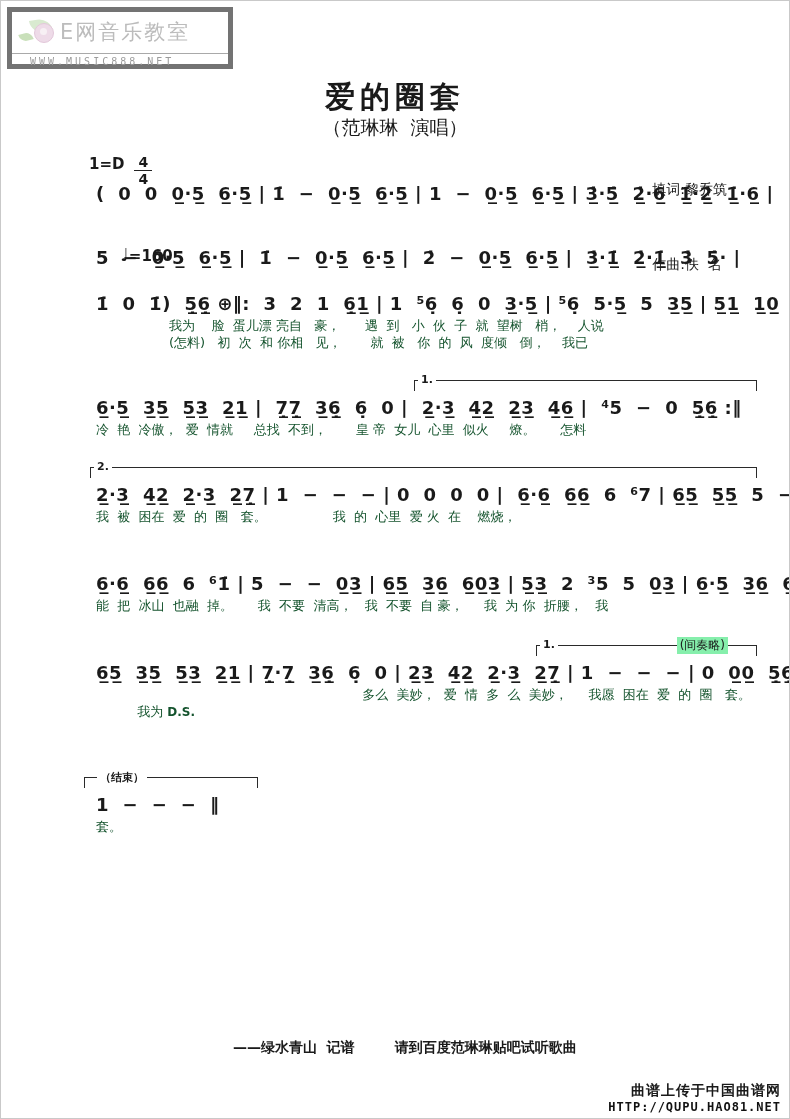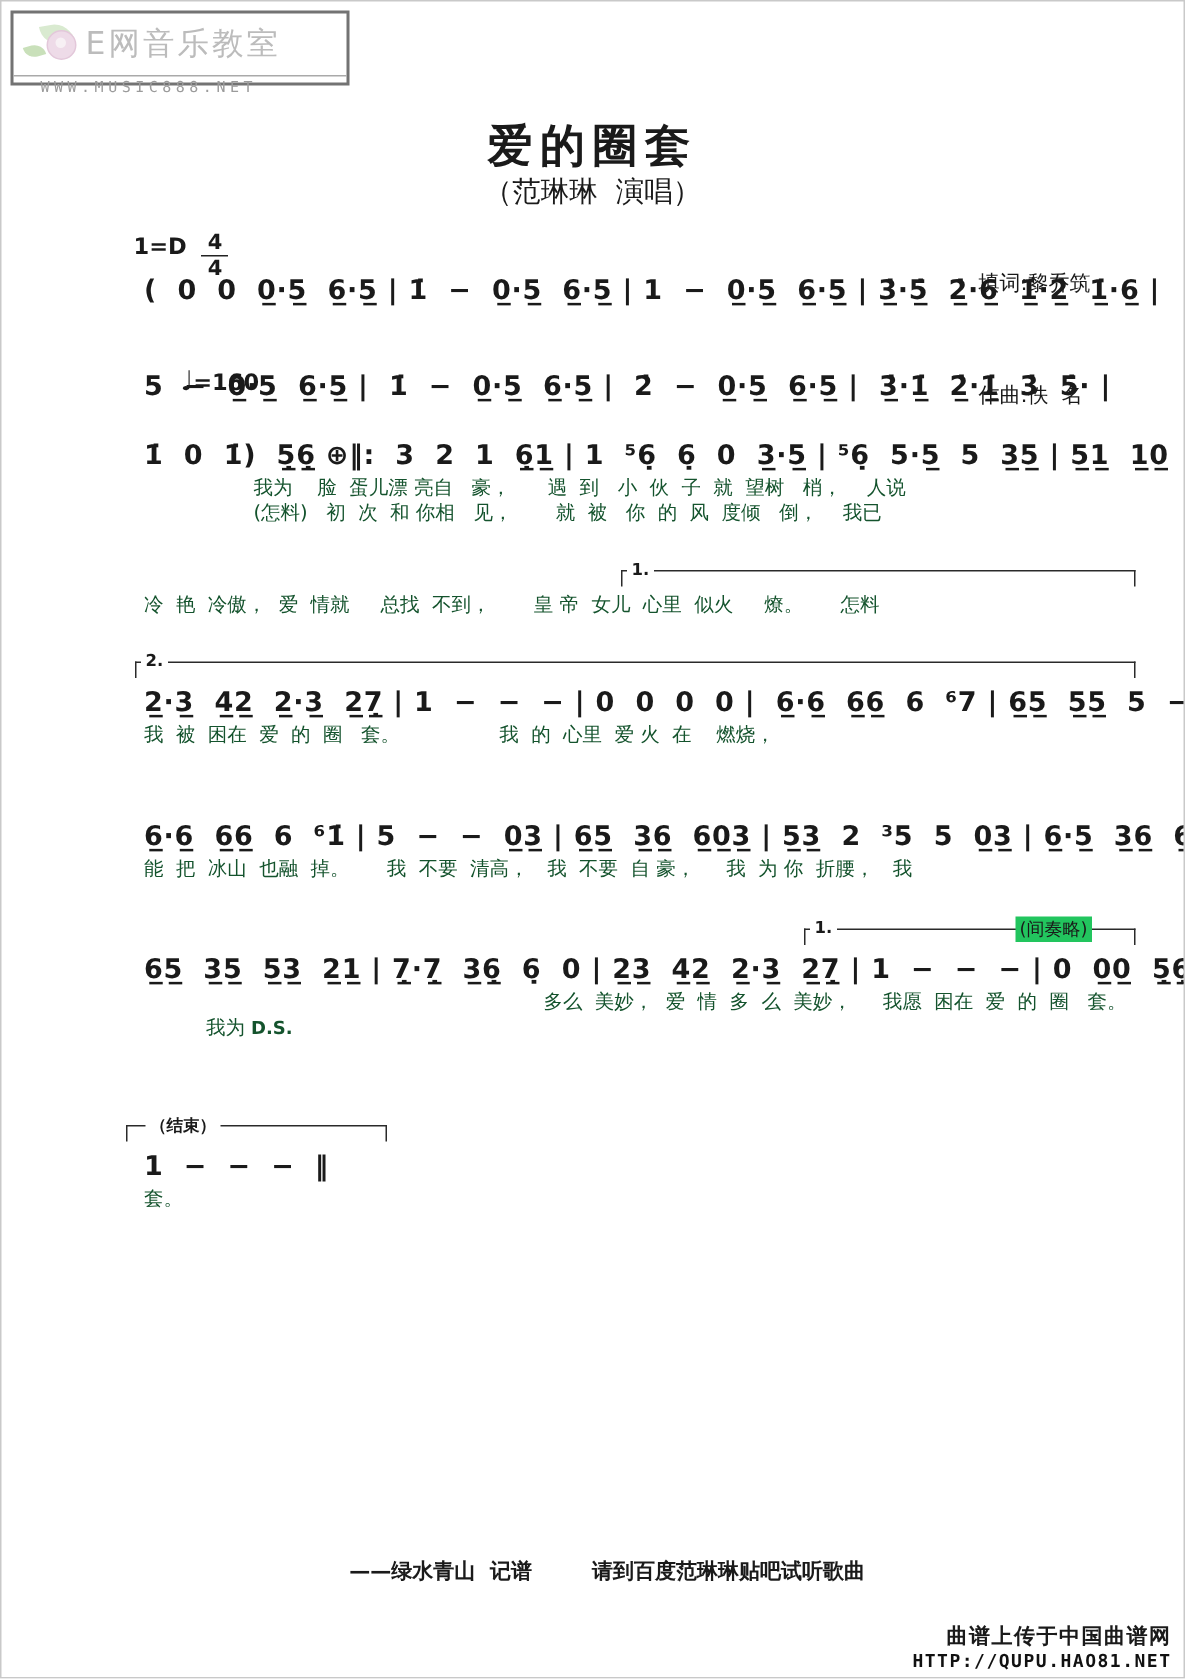--- a/index.html
+++ b/index.html
@@ -1,22 +1,22 @@
 <!DOCTYPE html>
 <html><head>
 <meta charset="utf-8">
 <style>
   html,body{margin:0;padding:0;background:#efefef;}
   .page{position:relative;width:790px;height:1119px;margin:0 auto;background:#ffffff;
         border:1px solid #c9c9c9;box-sizing:border-box;overflow:hidden;
         font-family:"DejaVu Sans",sans-serif;color:#1a1a1a;}
 
   
-  .logo-box{position:absolute;top:6px;left:6px;width:226px;height:50px;
-            border:2px solid #737373;box-sizing:border-box;background:#fff;}
+  .logo-box{position:absolute;top:6px;left:6px;width:226px;height:62px;
+            border:5px solid #737373;box-sizing:border-box;background:#fff;}
   .logo-row{display:flex;align-items:center;height:40px;padding-left:6px;}
   .flower{position:relative;width:38px;height:34px;display:inline-block;}
   .flower .leaf{position:absolute;left:1px;top:18px;width:14px;height:8px;background:#c9e0ba;
                 border-radius:0 10px 0 10px;transform:rotate(-15deg);}
   .flower .leaf2{position:absolute;left:12px;top:4px;width:22px;height:14px;background:#d9ead0;
                  border-radius:0 14px 0 14px;transform:rotate(-10deg);}
   .flower .petal{position:absolute;left:16px;top:8px;width:18px;height:18px;background:#eedbe8;
                  border-radius:50%;border:1px solid #e3c8da;}
   .flower .petal-core{position:absolute;left:22px;top:13px;width:7px;height:7px;background:#f7f0f4;
                  border-radius:50%;}
@@ -51,21 +51,21 @@
   .ds{font-weight:bold;font-size:12px;margin-left:4px;}
 
   .mb1{margin-bottom:38px}.mb2{margin-bottom:20px}.mb3{margin-bottom:44px}
   .mb4{margin-bottom:44px}.mb5{margin-bottom:46px}.mb6{margin-bottom:46px}
   .mb7{margin-bottom:46px}.mb8{margin-bottom:46px}.mb9{margin-bottom:54px}
 
   .volta{position:absolute;top:-15px;height:10px;
          border-top:1px solid #2a2a2a;border-left:1px solid #2a2a2a;border-right:1px solid #2a2a2a;}
   .vlabel{position:absolute;left:3px;top:-8px;font-size:11px;font-weight:bold;
           background:#fff;padding:0 3px;white-space:pre;}
-  .vnote{position:absolute;right:28px;top:-9px;font-size:12px;background:#22c55e;
+  .vnote{position:absolute;right:28px;top:-9px;font-size:12px;background:#86efac;
          padding:0 3px;white-space:pre;}
   .v4{left:318px;right:-6px;}
   .v5{left:-6px;right:-6px;}
   .v9{left:440px;right:-6px;}
   .v10{left:-12px;width:172px;}
   .v10 .vlabel{left:12px;}
 
   
   .footer-center{position:absolute;top:1022px;left:0;width:100%;text-align:center;
                  font-size:14px;font-weight:bold;white-space:pre;}
@@ -126,20 +126,21 @@
     <div class="sys mb3">
       <div class="notes">1̇  0  1̇)  5̣̲6̣̲ ⊕‖:  3  2  1  6̣̲1̲ | 1  ⁵6̣  6̣  0  3̲·5̲ | ⁵6̣  5·5̲  5  3̲5̲ | 5̲1̲  1̲0̲  3̲5̲ |</div>
       <div class="lyrics ly-indent">我为    脸  蛋儿漂 亮自   豪，      遇  到   小  伙  子  就  望树   梢，    人说</div>
       <div class="lyrics ly-indent">(怎料)   初  次  和 你相   见，       就  被   你  的  风  度倾   倒，    我已</div>
     </div>
 
     <div class="sys mb4">
       <div class="volta v4">
         <span class="vlabel">1.</span>
       </div>
+      <div class="notes">6̲·5̲  3̲5̲  5̲3̲  2̲1̲ |  7̣̲7̣̲  3̲6̣̲  6̣  0 |  2̲·3̲  4̲2̲  2̲3̲  4̲6̲ |  ⁴5  −  0  5̣̲6̣̲ :‖</div>
       <div class="lyrics">冷  艳  冷傲，  爱  情就     总找  不到，       皇 帝  女儿  心里  似火     燎。      怎料</div>
     </div>
 
     <div class="sys mb5">
       <div class="volta v5">
         <span class="vlabel">2.</span>
       </div>
       <div class="notes">2̲·3̲  4̲2̲  2̲·3̲  2̲7̣̲ | 1  −  −  − | 0  0  0  0 |  6̲·6̲  6̲6̲  6  ⁶7 | 6̲5̲  5̲5̲  5  − |</div>
       <div class="lyrics">我  被  困在  爱  的  圈   套。                我  的  心里  爱 火  在    燃烧，</div>
     </div>

